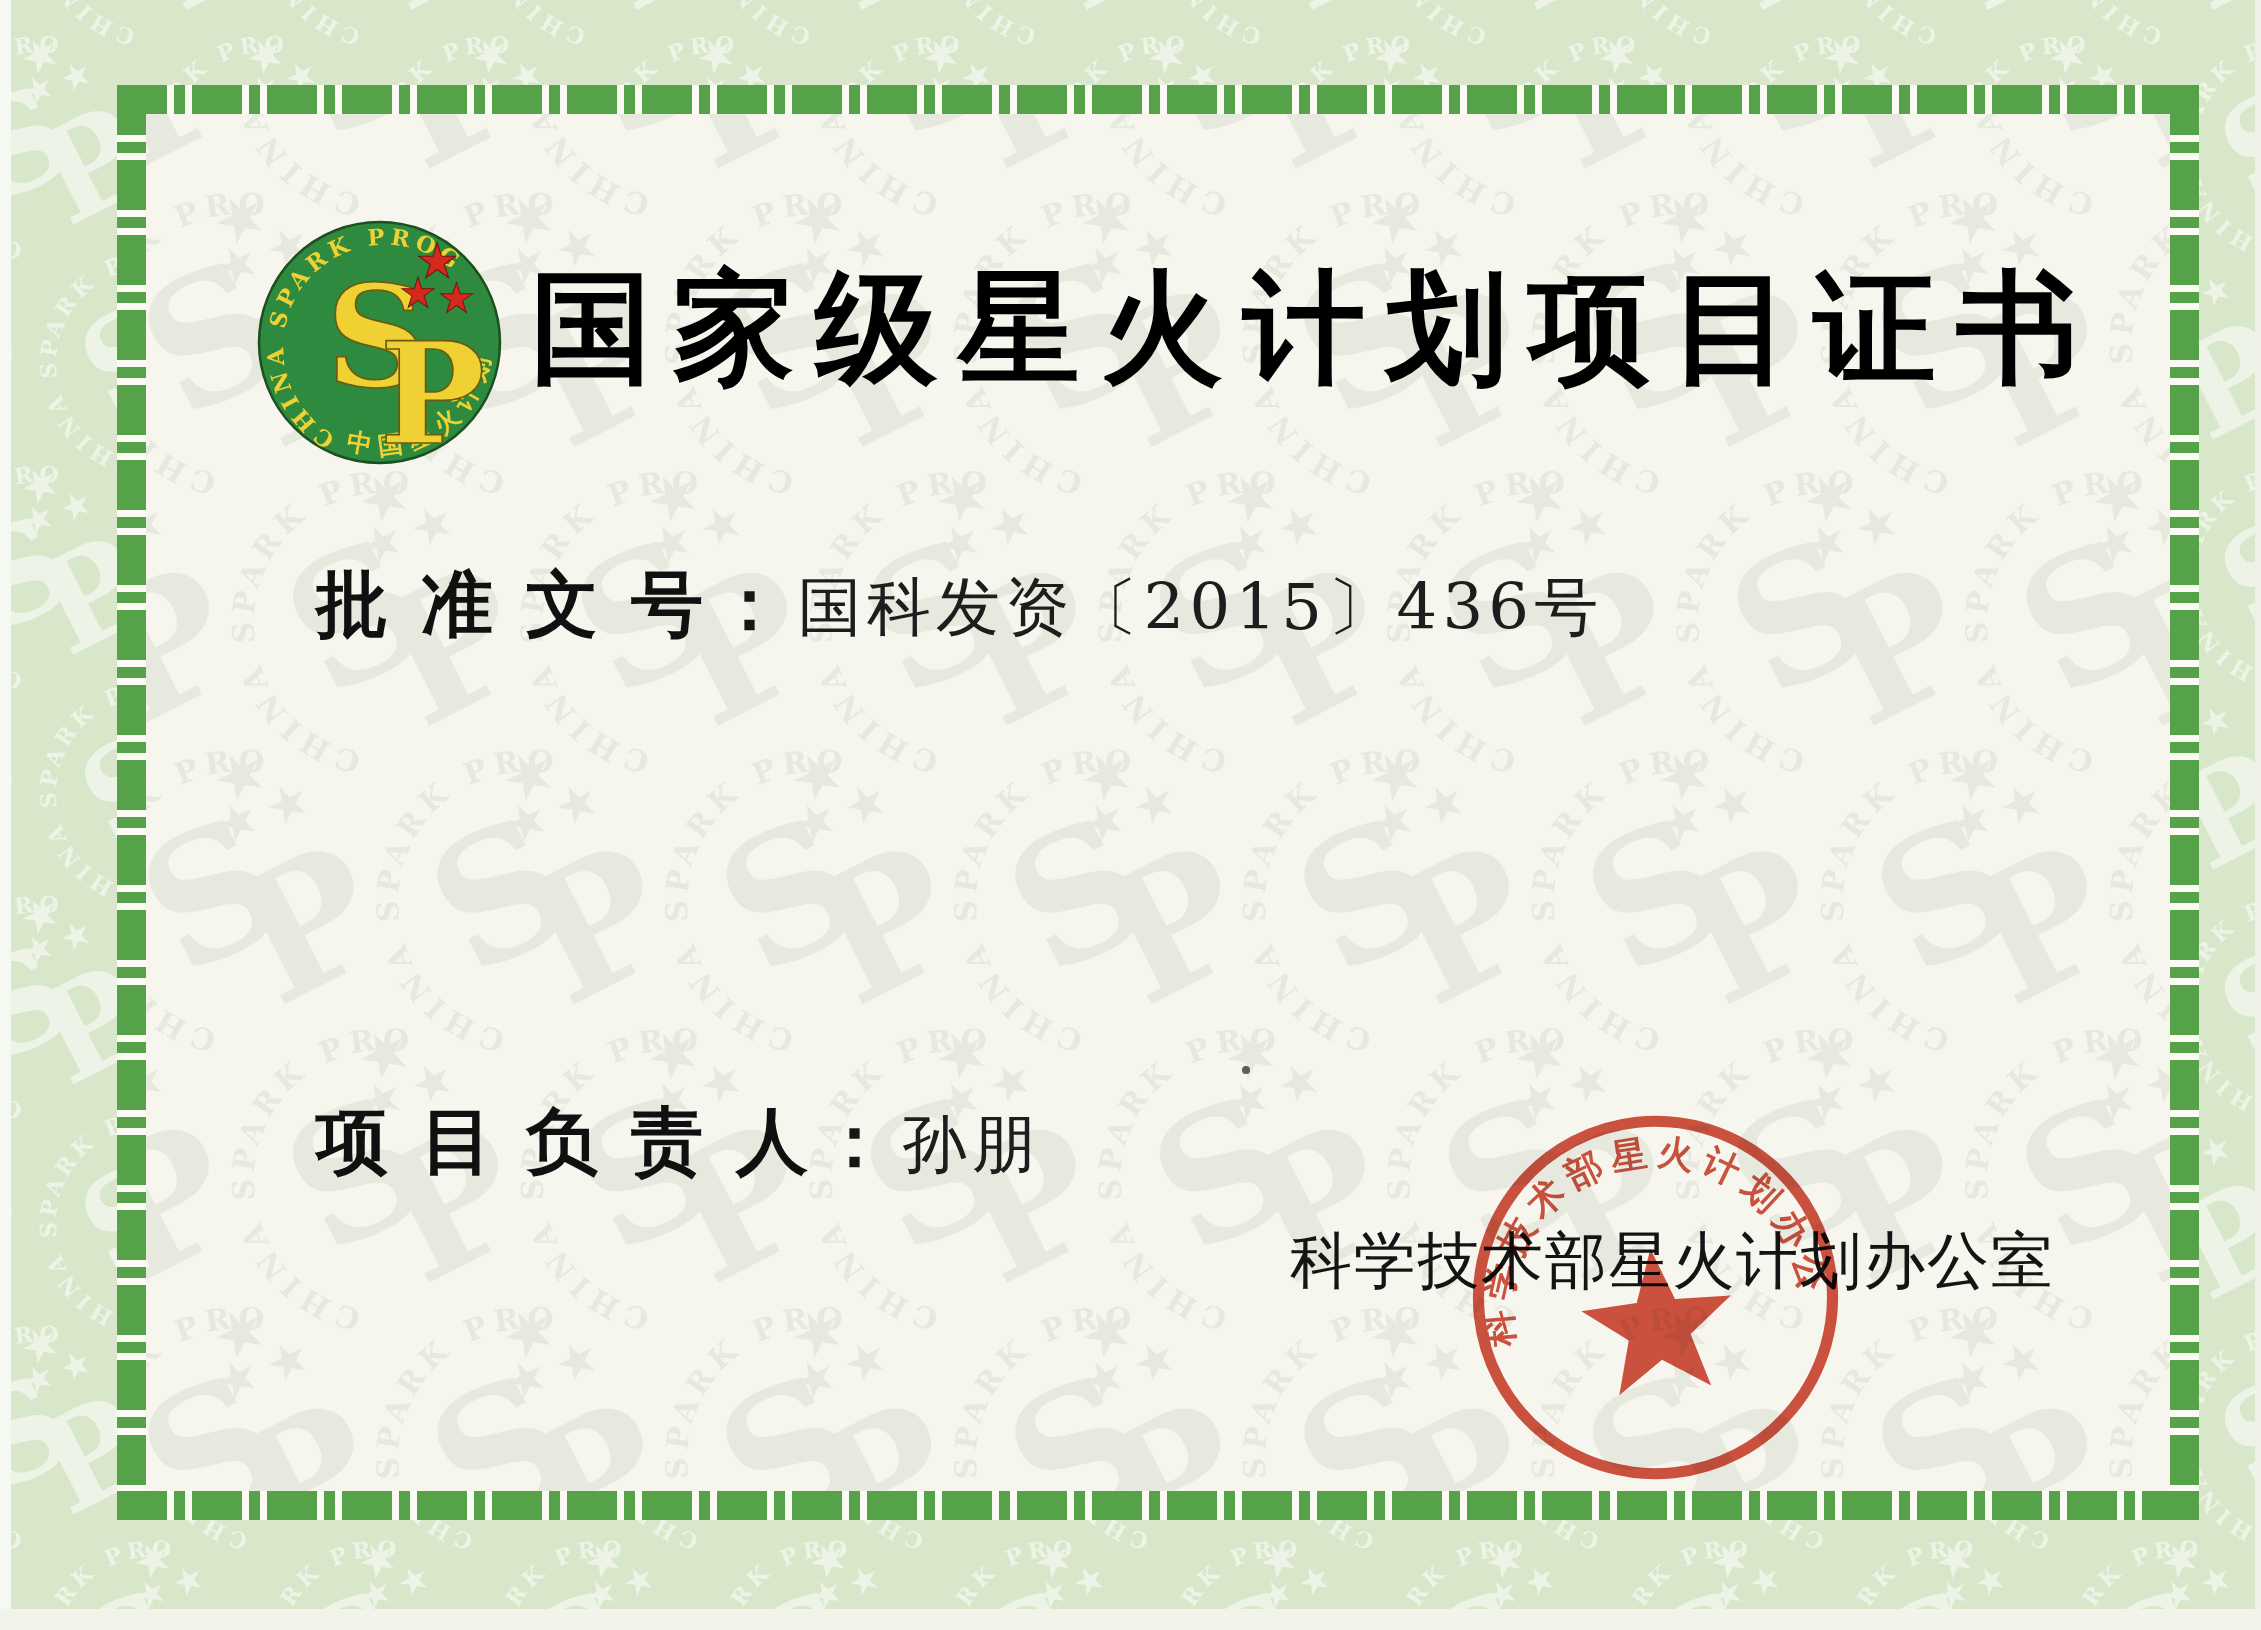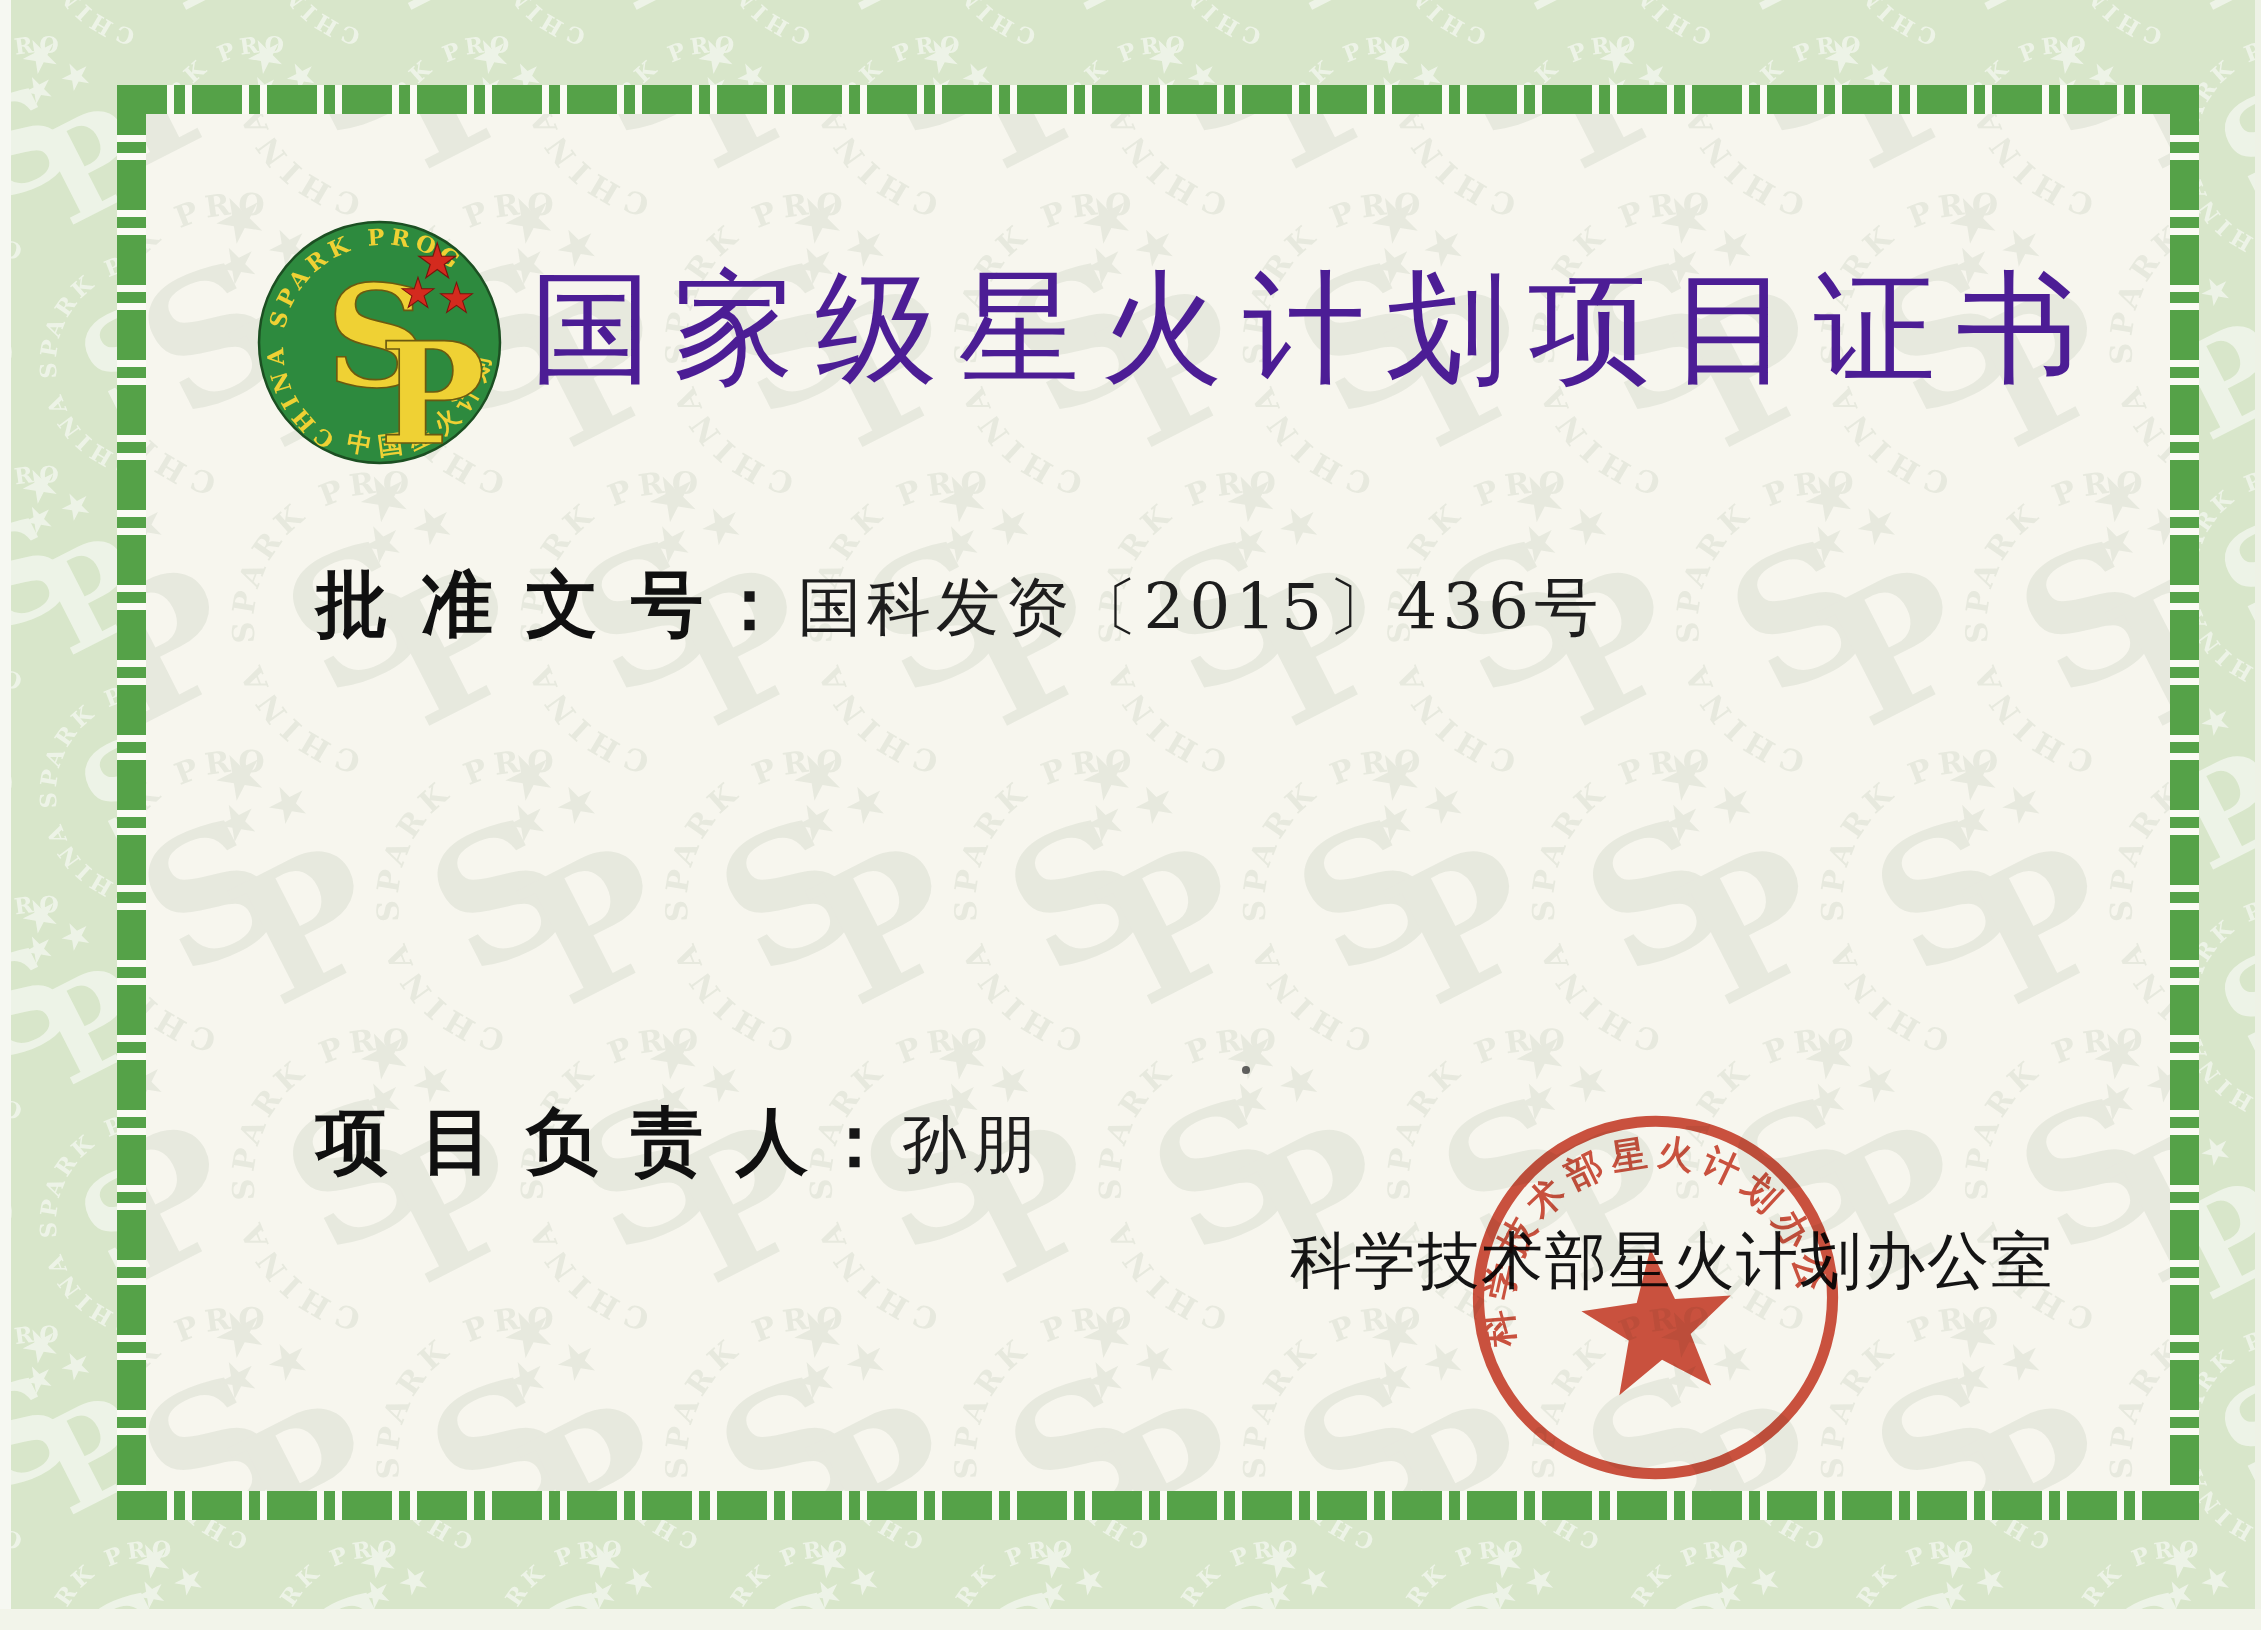--- a/index.html
+++ b/index.html
@@ -14,21 +14,21 @@
      background:repeating-linear-gradient(90deg,#55a248 0 50px,#fbfbf4 50px 57px,#55a248 57px 68px,#fbfbf4 68px 75px);}
   .band-v{top:0;width:29px;height:1435px;
      background:repeating-linear-gradient(180deg,#55a248 0 50px,#fbfbf4 50px 57px,#55a248 57px 68px,#fbfbf4 68px 75px);}
   .band-top{top:0;} .band-bottom{bottom:0;}
   .band-left{left:0;} .band-right{right:0;}
   .corner{position:absolute;width:29px;height:29px;background:#55a248;z-index:4;}
   .c-tl{left:0;top:0}.c-tr{right:0;top:0}.c-bl{left:0;bottom:0}.c-br{right:0;bottom:0}
   #wm-inner{left:146px;top:114px;width:2024px;height:1377px;z-index:5;}
   .logo{position:absolute;left:254px;top:217px;width:251px;height:251px;z-index:6;}
   .title{position:absolute;left:530px;top:248px;margin:0;z-index:6;
-         font-size:122px;font-weight:400;letter-spacing:20.6px;color:#4c1d95;white-space:nowrap;}
+         font-size:122px;font-weight:700;letter-spacing:20.6px;color:#000000;white-space:nowrap;}
   .row{position:absolute;left:292px;z-index:6;white-space:nowrap;color:#161616;margin-left:24px;}
   .row .lbl{font-size:72px;font-weight:600;letter-spacing:33px;color:#101010;}
   .row .colon{font-size:72px;font-weight:700;margin-left:-22.4px;margin-right:12px;}
   .row .val{font-size:64px;font-weight:400;letter-spacing:5.2px;color:#1d1d1d;}
   .r1{top:557px}.r2{top:690px}.r3{top:824px}.r4{top:956px}.r5{top:1094px}
   .issuer{position:absolute;left:1290px;top:1219px;font-size:62px;letter-spacing:1.7px;
           color:#141414;z-index:6;white-space:nowrap;}
   .dateline{position:absolute;left:1309px;top:1338px;font-size:60px;letter-spacing:0px;
           color:#141414;z-index:6;white-space:nowrap;}
   .seal{position:absolute;left:1462px;top:1111px;width:387px;height:373px;z-index:7;

